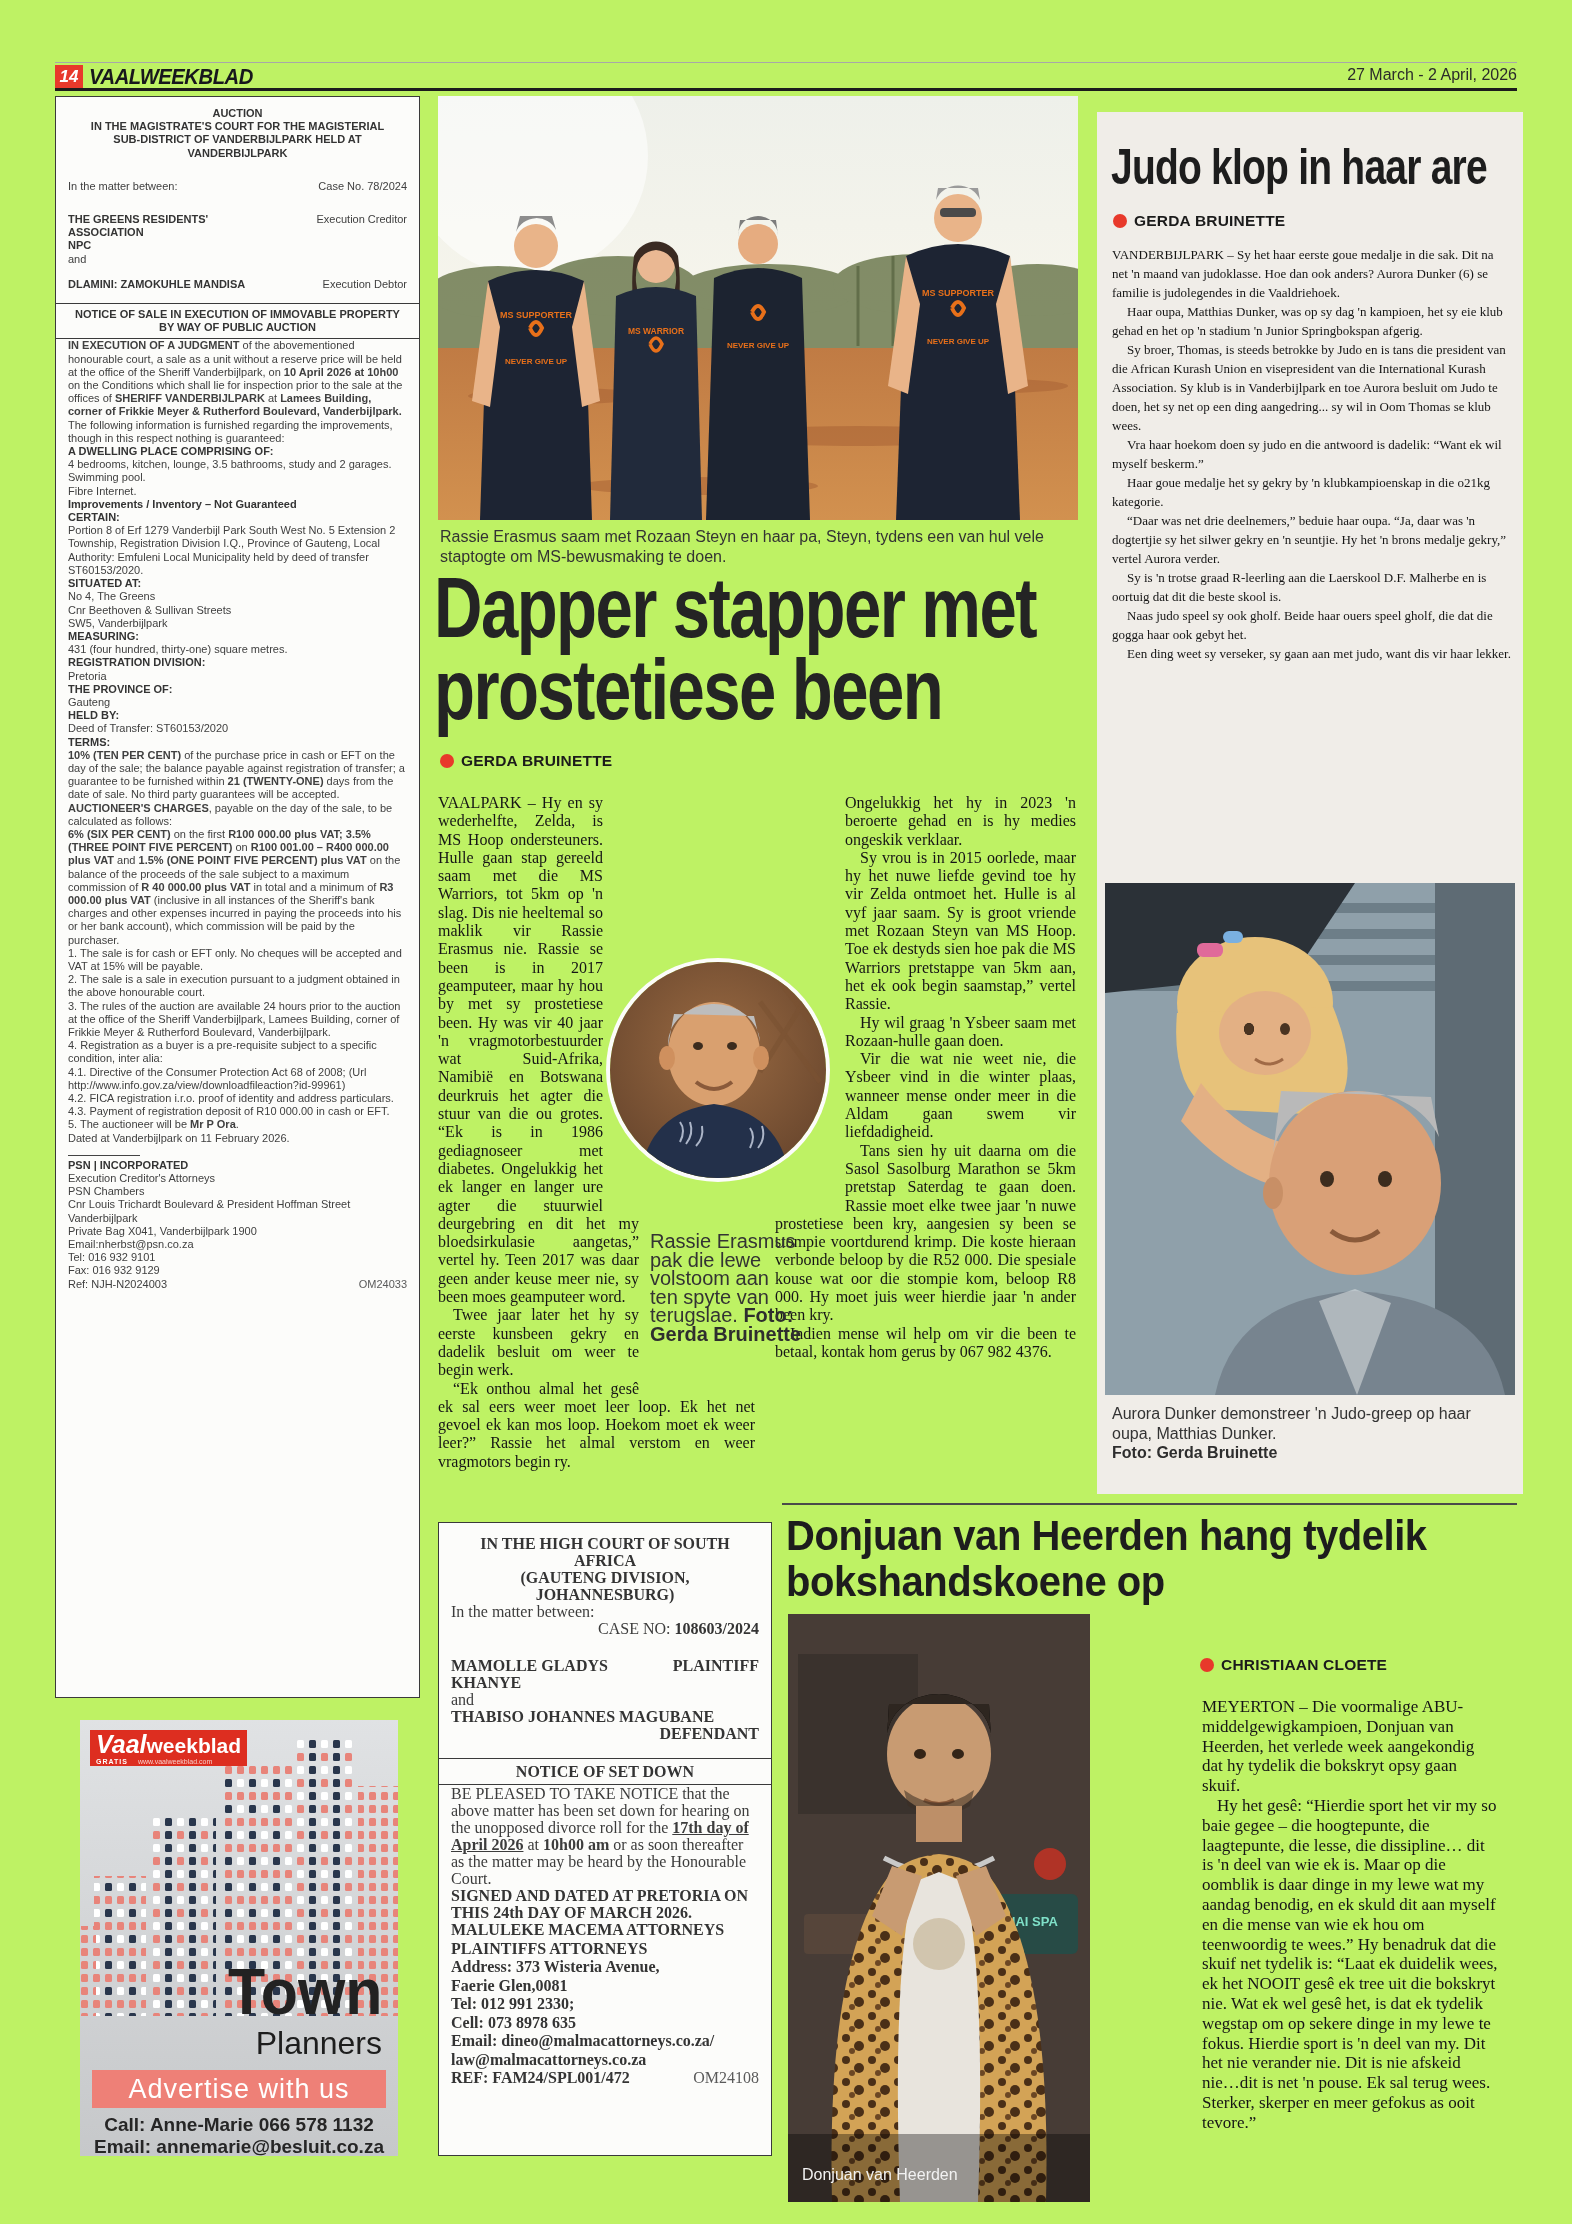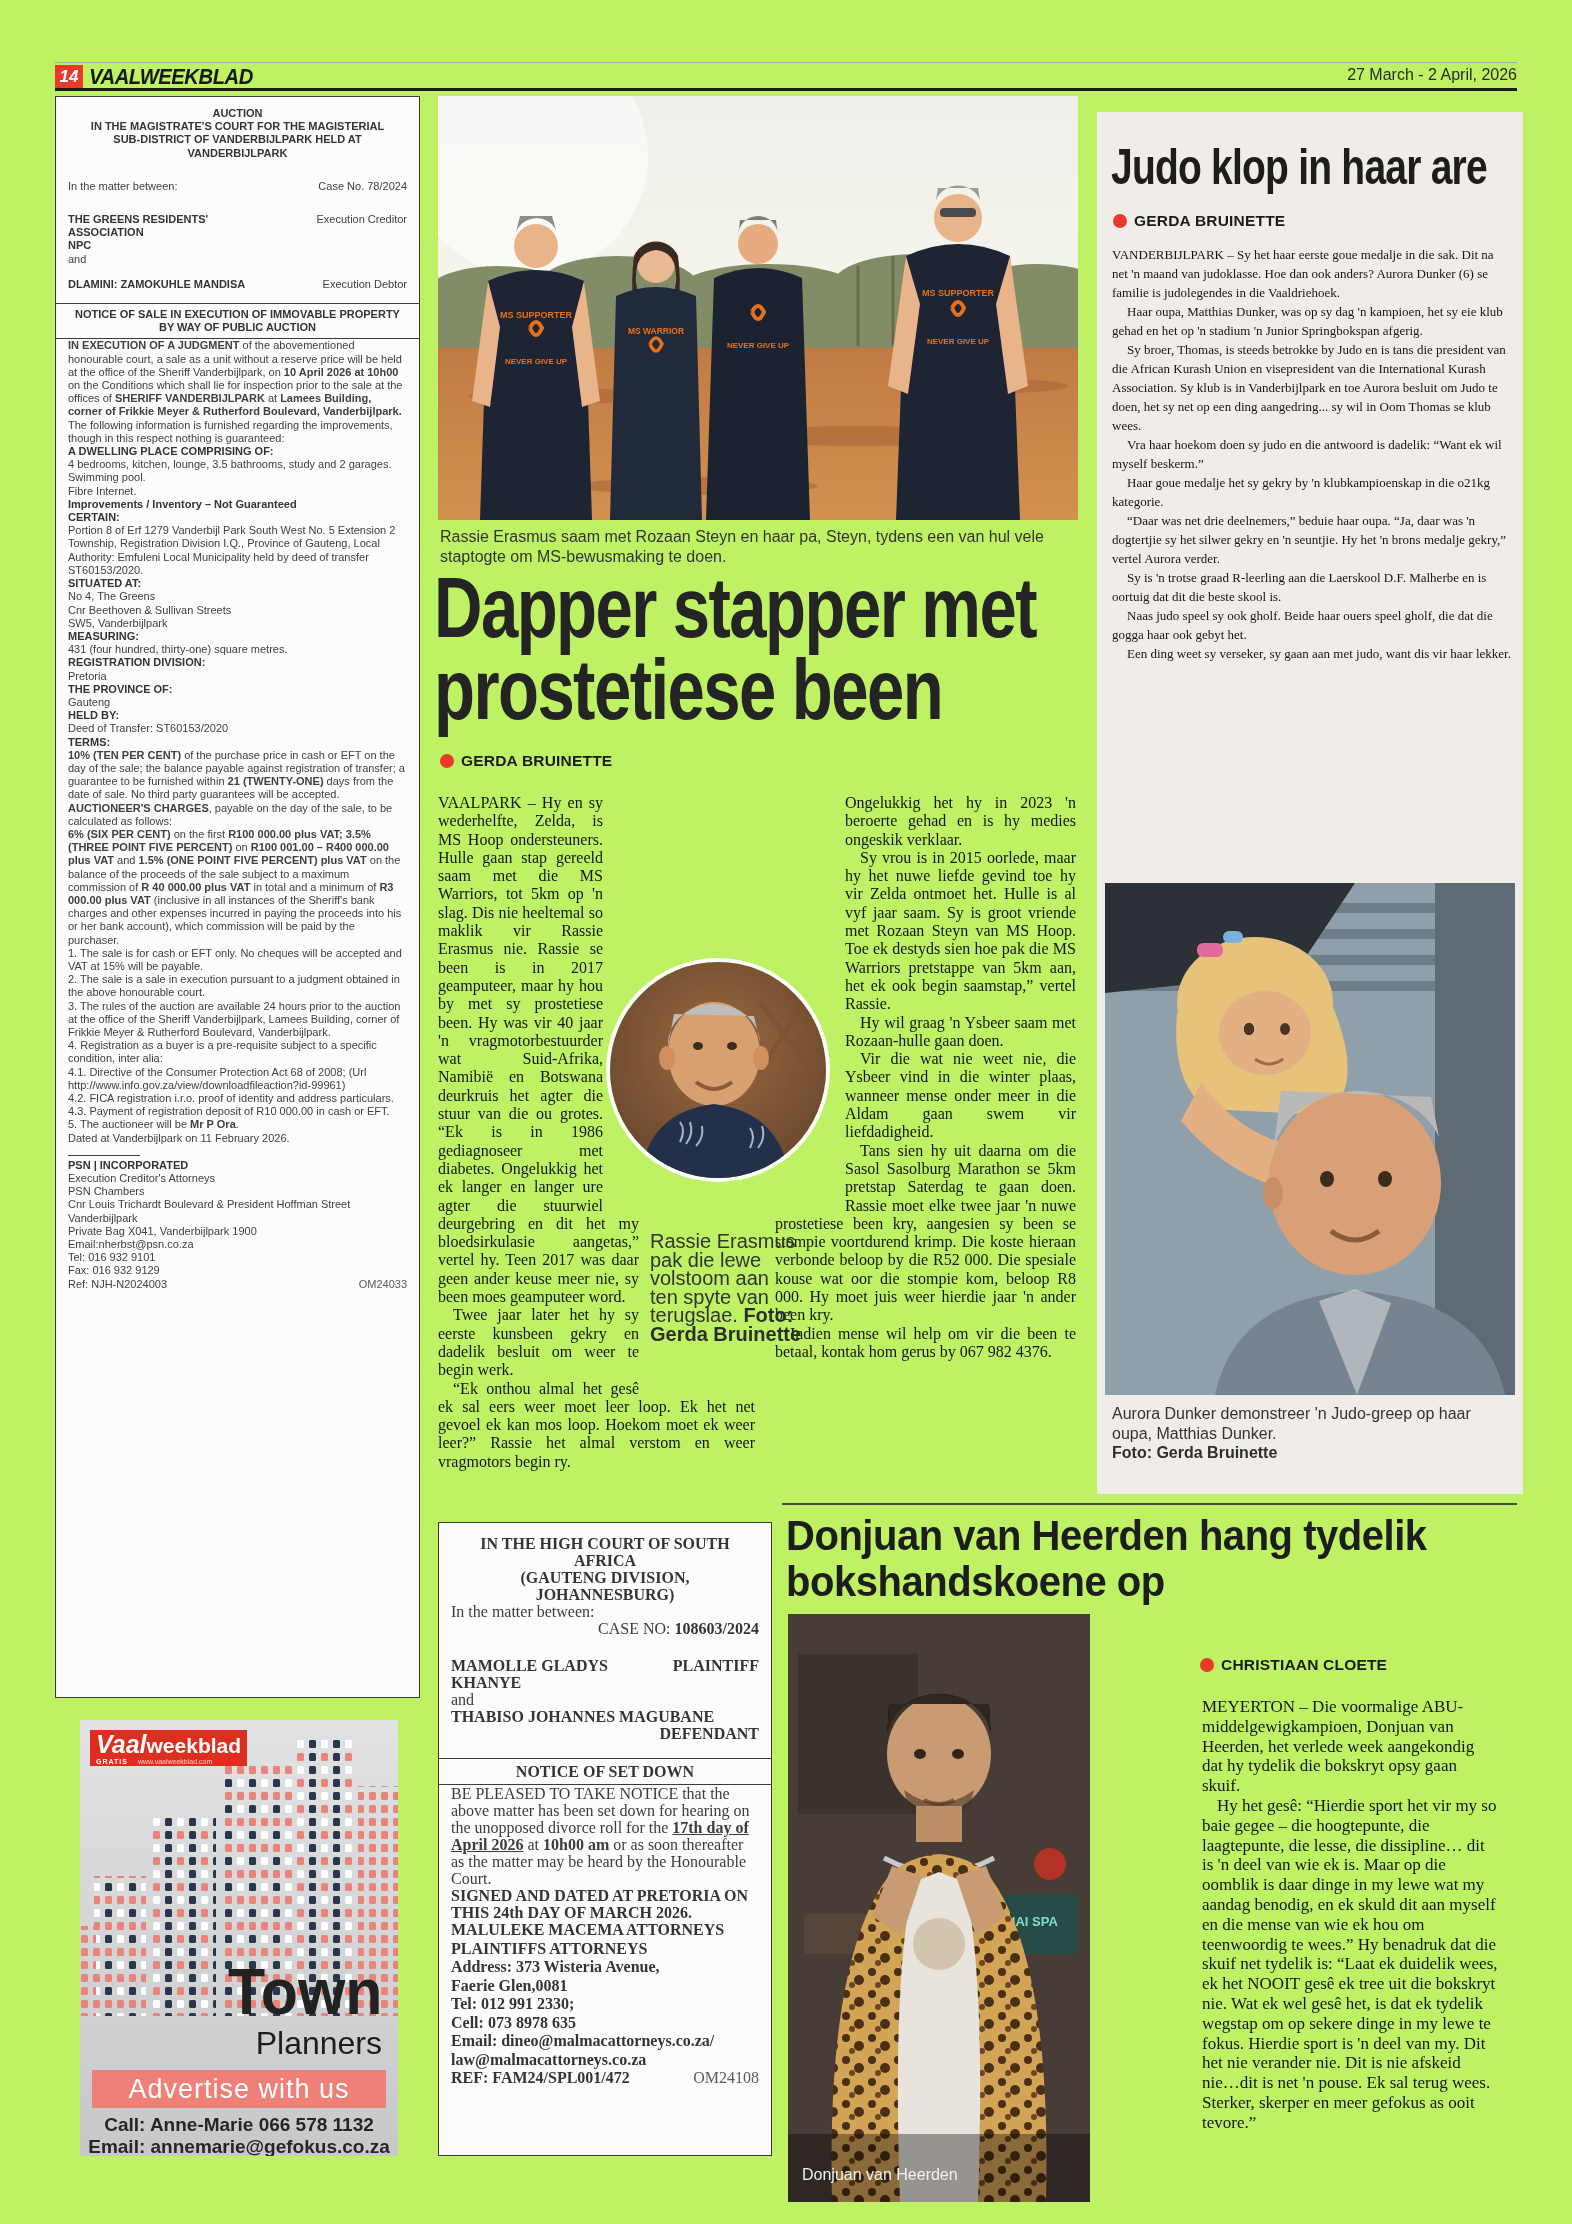--- a/index.html
+++ b/index.html
@@ -466,16 +466,16 @@
       <div class="l1"><span>Vaal</span><span class="sub">weekblad</span></div>
       <div class="l2">
         <span class="gratis">GRATIS</span>
         <span class="url">www.vaalweekblad.com</span>
       </div>
     </div>
     <div class="abs adtown" style="right:16px;top:242px;">Town</div>
     <div class="abs adplanners" style="right:16px;top:304px;">Planners</div>
     <div class="abs adbanner" style="left:12px;right:12px;top:350px;height:38px;">Advertise with us</div>
     <div class="abs adcontact" style="left:0;right:0;top:394px;">Call: Anne-Marie 066 578 1132</div>
-    <div class="abs adcontact" style="left:0;right:0;top:416px;">Email: annemarie@gefokus.co.za</div>
+    <div class="abs adcontact" style="left:0;right:0;top:416px;">Email: annemarie@besluit.co.za</div>
   </div>
 
 </div>
 
 </body></html>

